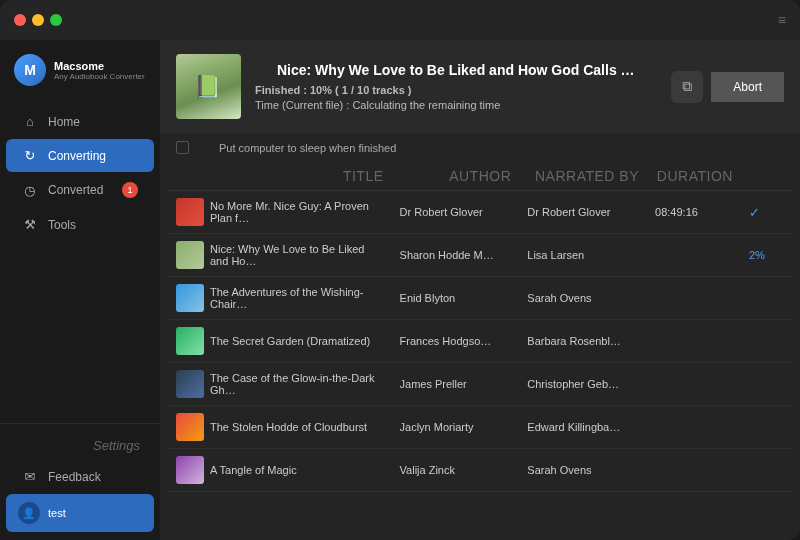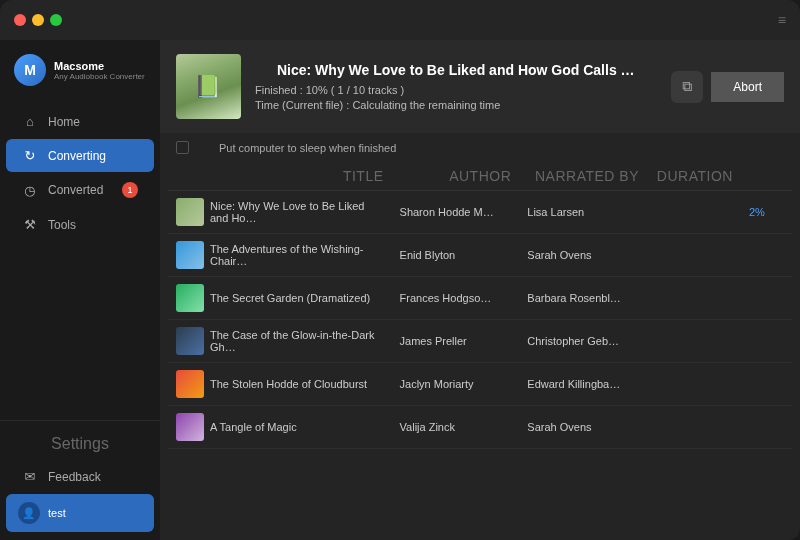--- a/index.html
+++ b/index.html
@@ -132,23 +132,24 @@
       align-items: center;
       justify-content: center;
       margin-left: auto;
     }
     .sidebar-bottom {
       padding: 8px 6px;
       border-top: 1px solid #2a2a2a;
     }
     .sidebar-settings {
       color: #666;
-      font-size: 16px;
+      font-size: 13px;
       padding: 6px 14px;
-      text-align: center;
+      text-align: right;
+      font-style: italic;
     }
     .user-item {
       display: flex;
       align-items: center;
       gap: 8px;
       padding: 8px 12px;
       background: #2d6bbf;
       border-radius: 6px;
       color: #fff;
       font-size: 11px;
@@ -214,20 +215,21 @@
       white-space: nowrap;
       overflow: hidden;
       text-overflow: ellipsis;
       max-width: 380px;
       margin-left: 22px;
     }
     .converting-progress {
       color: #bbb;
       font-size: 11px;
       margin-bottom: 3px;
+      font-weight: bold;
     }
     .converting-time {
       color: #bbb;
       font-size: 11px;
     }
     .converting-actions {
       display: flex;
       align-items: center;
       gap: 8px;
     }
@@ -443,20 +445,32 @@
           <thead>
             <tr>
               <th class="col-title">TITLE</th>
               <th class="col-author">Author</th>
               <th class="col-narrator">Narrated by</th>
               <th class="col-duration">DURATION</th>
               <th class="col-status"></th>
             </tr>
           </thead>
           <tbody id="table-body">
+          <tr>
+                <td>
+                  <div class="title-cell">
+                    <span class="row-thumb thumb-1"></span>
+                    <span>No More Mr. Nice Guy: A Proven Plan f…</span>
+                  </div>
+                </td>
+                <td>Dr Robert Glover</td>
+                <td>Dr Robert Glover</td>
+                <td>08:49:16</td>
+                <td><span class="check-icon">✓</span></td>
+              </tr>
               <tr>
                 <td>
                   <div class="title-cell">
                     <span class="row-thumb thumb-2"></span>
                     <span>Nice: Why We Love to Be Liked and Ho…</span>
                   </div>
                 </td>
                 <td>Sharon Hodde M…</td>
                 <td>Lisa Larsen</td>
                 <td></td>

